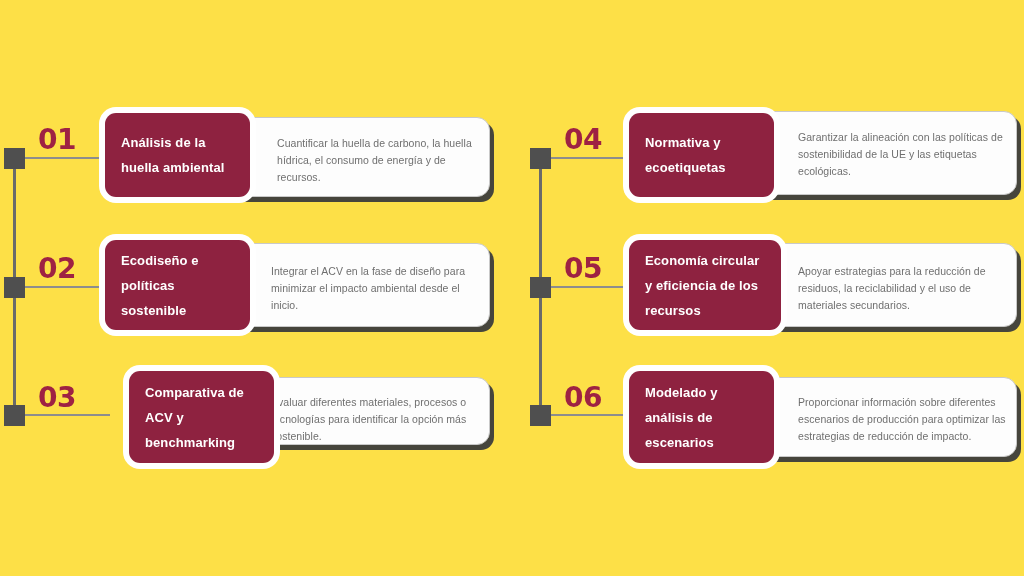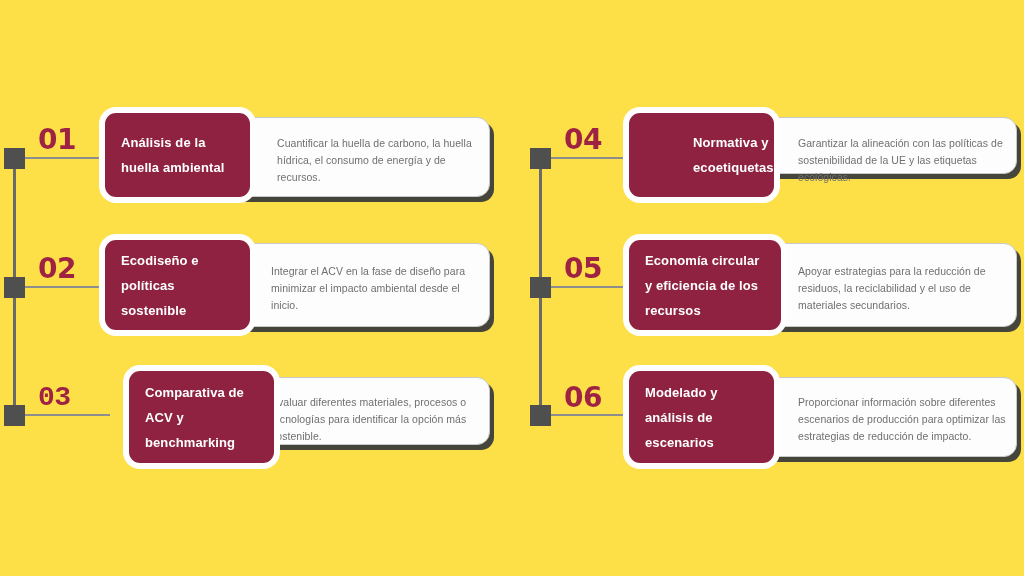--- a/index.html
+++ b/index.html
@@ -142,41 +142,41 @@
         <div class="desc-text" style="left:130px; top:19px; width:208px;">Integrar el ACV en la fase de diseño para minimizar el impacto ambiental desde el inicio.</div>
       </div>
       <div class="title-card" style="left:105px; top:240px; width:145px; height:90px;">
         <div class="title-text">Ecodiseño e políticas sostenible</div>
       </div>
     </div>
 
     <div class="row" style="top:0;">
       <div class="node" style="top:405px;"></div>
       <div class="connector" style="top:414px; width:85px;"></div>
-      <div class="step-number" style="left:38px; top:384px;font-family:Liberation Mono, monospace;">03</div>
+      <div class="step-number" style="left:38px; top:384px;">03</div>
       <div class="desc-card" style="left:140px; top:377px; width:350px; height:68px;">
         <div class="desc-text" style="left:130px; top:16px; width:205px;">Evaluar diferentes materiales, procesos o tecnologías para identificar la opción más sostenible.</div>
       </div>
       <div class="title-card" style="left:105px; top:371px; width:145px; height:92px;margin-left:24px;">
         <div class="title-text">Comparativa de ACV y benchmarking</div>
       </div>
     </div>
   </div>
 
   <div class="column right">
     <div class="rail" style="top:158px; height:254px;"></div>
 
     <div class="row" style="top:0;">
       <div class="node" style="top:148px;"></div>
       <div class="connector" style="top:157px; width:85px;"></div>
       <div class="step-number" style="left:52px; top:126px;">04</div>
-      <div class="desc-card" style="left:155px; top:117px; width:350px; height:57px;">
+      <div class="desc-card" style="left:155px; top:111px; width:350px; height:84px;">
         <div class="desc-text" style="left:130px; top:17px; width:212px;">Garantizar la alineación con las políticas de sostenibilidad de la UE y las etiquetas ecológicas.</div>
       </div>
-      <div class="title-card" style="left:117px; top:113px; width:145px; height:84px;padding-left:48px;">
+      <div class="title-card" style="left:117px; top:113px; width:145px; height:84px;">
         <div class="title-text">Normativa y ecoetiquetas</div>
       </div>
     </div>
 
     <div class="row" style="top:0;">
       <div class="node" style="top:277px;"></div>
       <div class="connector" style="top:286px; width:85px;"></div>
       <div class="step-number" style="left:52px; top:255px;">05</div>
       <div class="desc-card" style="left:155px; top:243px; width:350px; height:84px;">
         <div class="desc-text" style="left:130px; top:19px; width:205px;">Apoyar estrategias para la reducción de residuos, la reciclabilidad y el uso de materiales secundarios.</div>

